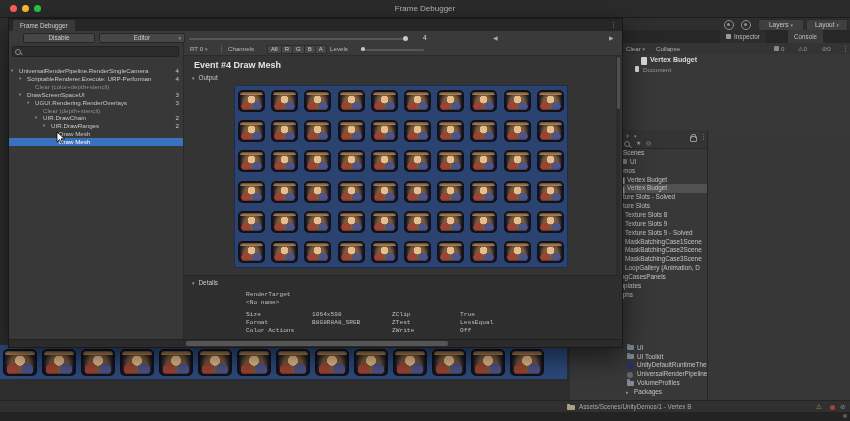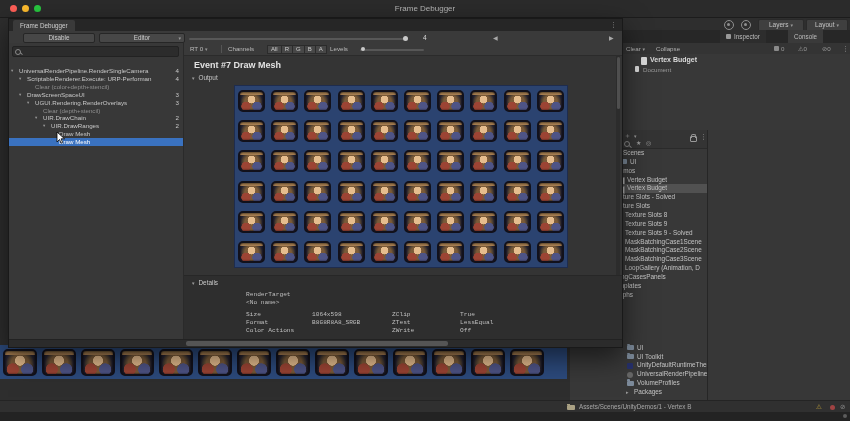--- a/index.html
+++ b/index.html
@@ -388,21 +388,21 @@
             <div class="chbtn">R</div>
             <div class="chbtn">G</div>
             <div class="chbtn">B</div>
             <div class="chbtn">A</div>
           </div>
         <span class="abs" style="left:146px;">Levels</span>
         <div class="sl-track" style="left:176px;top:6px;width:64px;"></div>
         <div class="sl-knob" style="left:177px;top:4px;width:4px;height:4px;"></div>
       </div>
 
-      <div class="heading">Event #7 Draw Mesh</div>
+      <div class="heading">Event #4 Draw Mesh</div>
 
       <div class="fold" style="left:7px;top:31px;">
         <span class="arr">▼</span><span>Output</span>
       </div>
 
       <div class="preview" id="pgrid">
           <div class="spr pspr"></div>
           <div class="spr pspr"></div>
           <div class="spr pspr"></div>
           <div class="spr pspr"></div>

